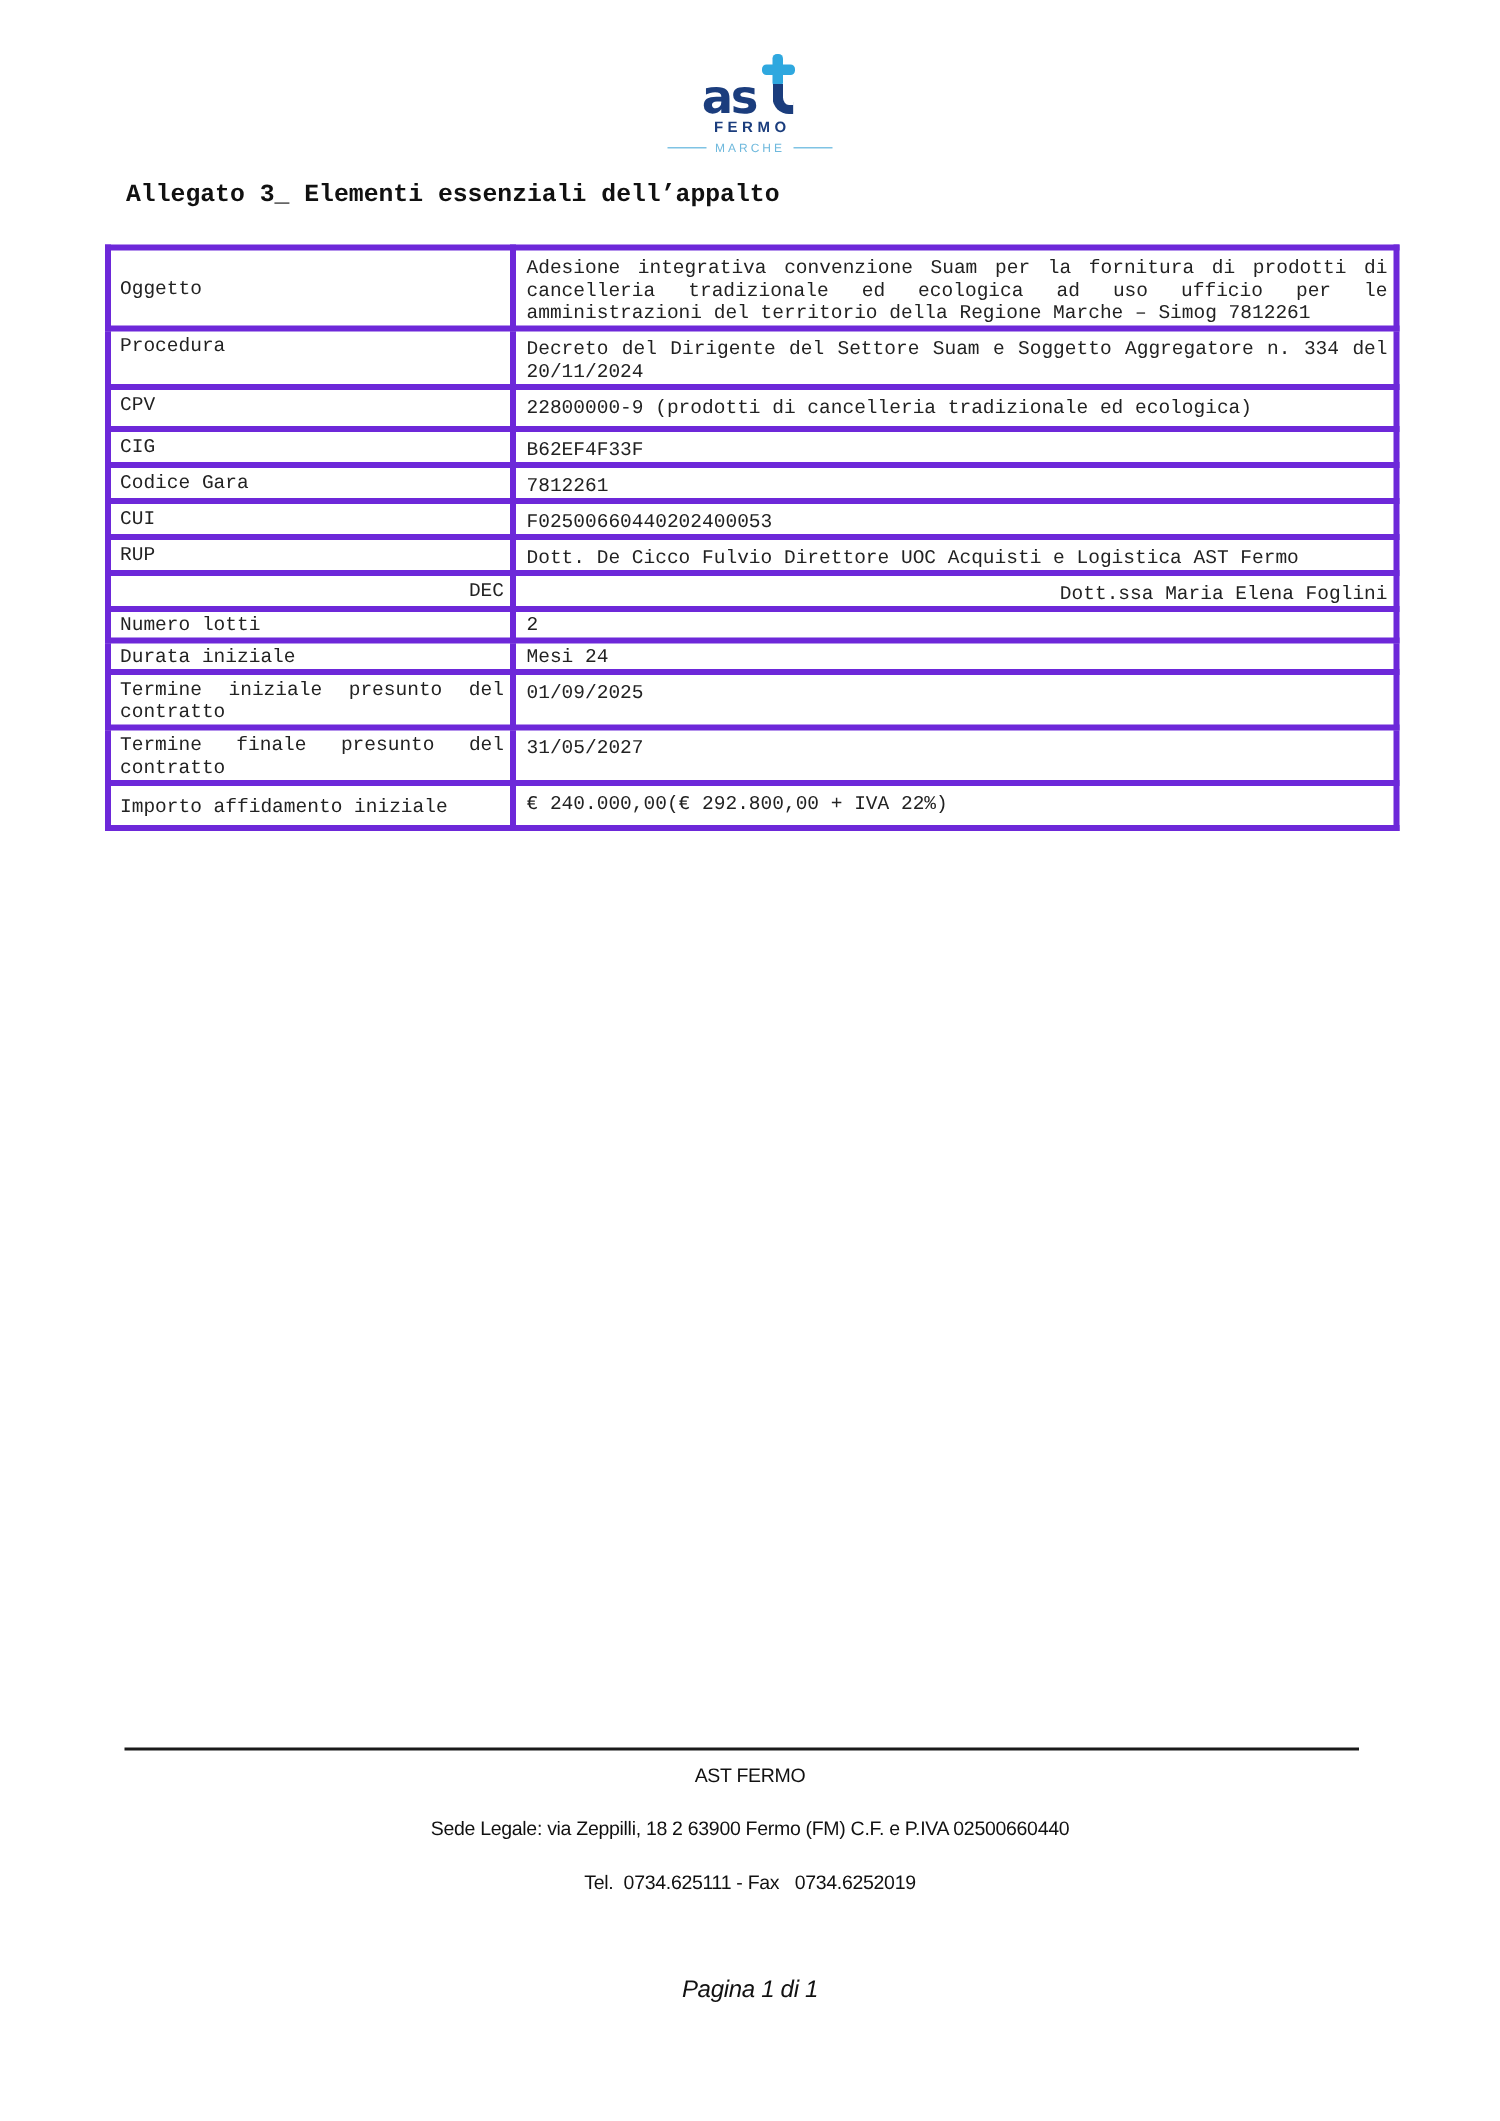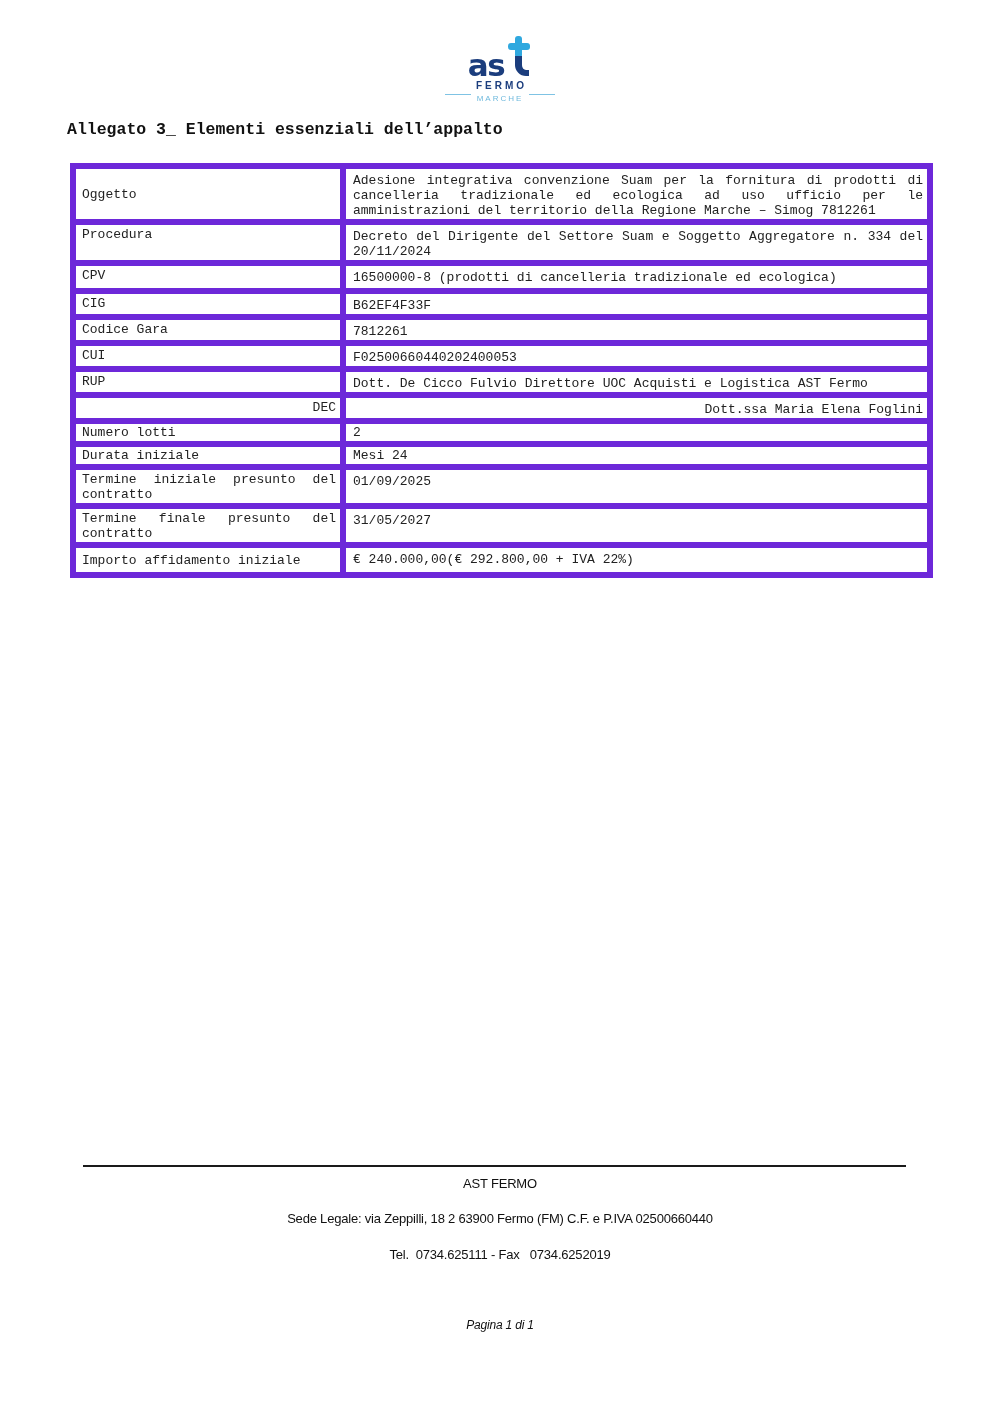--- a/index.html
+++ b/index.html
@@ -26,42 +26,42 @@
   .plus-h{position:absolute;left:2px;top:7px;width:22px;height:7px;background:#2fa8df;border-radius:3px;}
   .t-stem{
     position:absolute;left:9px;top:20px;width:14px;height:20px;
     border-left:7px solid #1b3d7d;border-bottom:6px solid #1b3d7d;
     border-bottom-left-radius:11px;box-sizing:border-box;
   }
   .logo-fermo{
     margin-top:4px;font-family:"Liberation Sans",sans-serif;font-weight:bold;
     font-size:10px;letter-spacing:3px;color:#1b3d7d;padding-left:3px;
   }
-  .logo-marche-row{margin-top:3px;display:flex;justify-content:center;gap:6px;}
+  .logo-marche-row{margin-top:3px;display:flex;justify-content:center;align-items:center;gap:6px;}
   .mline{width:26px;height:1px;background:#7fc3e4;display:inline-block;}
   .logo-marche{
     font-family:"Liberation Sans",sans-serif;font-size:8px;
     letter-spacing:2px;color:#6fb9dd;
   }
 
   
   .title{
-    position:absolute;left:67px;top:120px;
+    position:absolute;left:84px;top:120px;
     font-family:"Liberation Mono",monospace;font-weight:bold;
     font-size:16.5px;line-height:20px;color:#111;white-space:nowrap;
   }
 
   
   .doc-table{
     position:absolute;left:70px;top:163px;width:863px;
     border-collapse:collapse;table-layout:fixed;
     font-family:"Liberation Mono",monospace;font-size:13px;line-height:15px;color:#222;
   }
   .doc-table td{
-    border:6px solid #6d28d9;vertical-align:top;overflow:hidden;
+    border:4px solid #6d28d9;vertical-align:top;overflow:hidden;
     box-sizing:border-box;word-wrap:break-word;
   }
   td.lbl{width:270px;padding:2px 4px 1px 6px;}
   td.val{padding:4px 4px 1px 7px;}
   tr.r0{height:48px;} tr.r1{height:32px;} tr.r2{height:28px;}
   tr.r3{height:24px;} tr.r4{height:22px;} tr.r5{height:24px;}
   tr.r6{height:24px;} tr.r7{height:23px;text-align:right;} tr.r8{height:18px;}
   tr.r9{height:16px;} tr.r10{height:32px;} tr.r11{height:33px;}
   tr.r12{height:30px;}
   tr.r0 td.lbl{vertical-align:middle;}
@@ -73,21 +73,21 @@
   
   .footer-line{position:absolute;left:83px;top:1165px;width:823px;height:2px;background:#1a1a1a;}
   .f-center{
     position:absolute;left:0;right:0;text-align:center;
     font-family:"Liberation Sans",sans-serif;font-size:13px;
     letter-spacing:-0.2px;color:#111;white-space:pre-wrap;
   }
   .footer-org{top:1176px;}
   .footer-address{top:1211px;}
   .footer-phone{top:1247px;}
-  .footer-page{top:1318px;font-size:12px;font-style:italic;}
+  .footer-page{top:1318px;font-size:16px;font-style:italic;}
 </style>
 </head>
 <body>
 
 <div class="page">
 
   <div class="logo">
     <div class="logo-row">
       <span class="logo-as">as</span>
       <span class="logo-t">
@@ -111,21 +111,21 @@
       <tr class="r0">
         <td class="lbl">Oggetto</td>
         <td class="val">Adesione integrativa convenzione Suam per la fornitura di prodotti di cancelleria tradizionale ed ecologica ad uso ufficio per le amministrazioni del territorio della Regione Marche – Simog 7812261</td>
       </tr>
       <tr class="r1">
         <td class="lbl">Procedura</td>
         <td class="val">Decreto del Dirigente del Settore Suam e Soggetto Aggregatore n. 334 del 20/11/2024</td>
       </tr>
       <tr class="r2">
         <td class="lbl">CPV</td>
-        <td class="val">16500000-8 (prodotti di cancelleria tradizionale ed ecologica)</td>
+        <td class="val">22800000-9 (prodotti di cancelleria tradizionale ed ecologica)</td>
       </tr>
       <tr class="r3">
         <td class="lbl">CIG</td>
         <td class="val">B62EF4F33F</td>
       </tr>
       <tr class="r4">
         <td class="lbl">Codice Gara</td>
         <td class="val">7812261</td>
       </tr>
       <tr class="r5">

